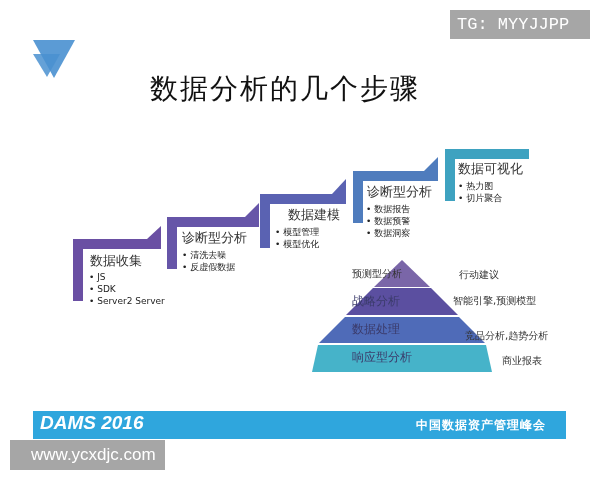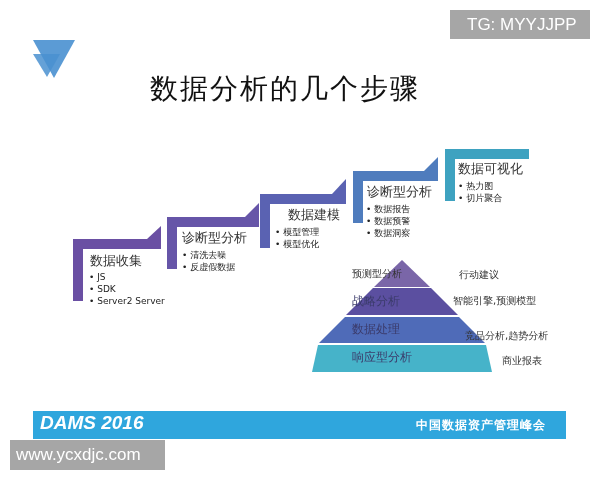--- a/index.html
+++ b/index.html
@@ -1,30 +1,30 @@
 <!DOCTYPE html>
 <html><head>
   <meta charset="utf-8">
   <style>
     html, body { margin:0; padding:0; }
     body { width:600px; height:480px; background:#ffffff; position:relative; overflow:hidden;
       font-family:"DejaVu Sans", sans-serif; }
     .abs { position:absolute; }
     .watermark-top { left:450px; top:10px; width:140px; height:29px; background:#a6a6a6; color:#fff;
-      font-family:Liberation Sans, sans-serif; font-size:17px; line-height:29px; padding-left:17px; box-sizing:border-box; }
+      font-family:Liberation Mono, monospace; font-size:17px; line-height:29px; padding-left:7px; box-sizing:border-box; }
     .title { left:150px; top:70px; font-family:"DejaVu Serif", serif; font-size:28px; color:#111; letter-spacing:2px; }
     .step-title { font-size:13px; color:#333; }
     .step-item { font-size:9px; color:#222; line-height:12px; white-space:nowrap; }
     .pyr-label { font-size:12px; color:#3b3b6b; text-align:left; }
     .pyr-side { font-size:10px; color:#333; }
     .banner { left:33px; top:411px; width:533px; height:28px; background:#2fa6dd; }
     .banner-left { left:40px; top:412px; color:#fff; font-family:"Liberation Sans", sans-serif; font-style:italic; font-weight:bold; font-size:19px; }
     .banner-right { left:416px; top:417px; color:#fff; font-weight:bold; font-size:12px; letter-spacing:1px; }
     .watermark-bottom { left:10px; top:440px; width:155px; height:30px; background:#a6a6a6; color:#fff;
-      font-family:"Liberation Sans", sans-serif; font-size:17px; line-height:30px; padding-left:6px; box-sizing:border-box; }
+      font-family:"Liberation Sans", sans-serif; font-size:17px; line-height:30px; padding-left:21px; box-sizing:border-box; }
   </style>
 </head>
 <body>
 
 <div class="abs watermark-top">TG: MYYJJPP</div>
 
 <svg class="abs" style="left:30px;top:38px" width="48" height="42">
   <polygon points="3,2 45,2 24,40" fill="#5b9bd5"></polygon>
   <polygon points="3,16 30,16 17,39" fill="#4a90d0" opacity="0.85"></polygon>
 </svg>

